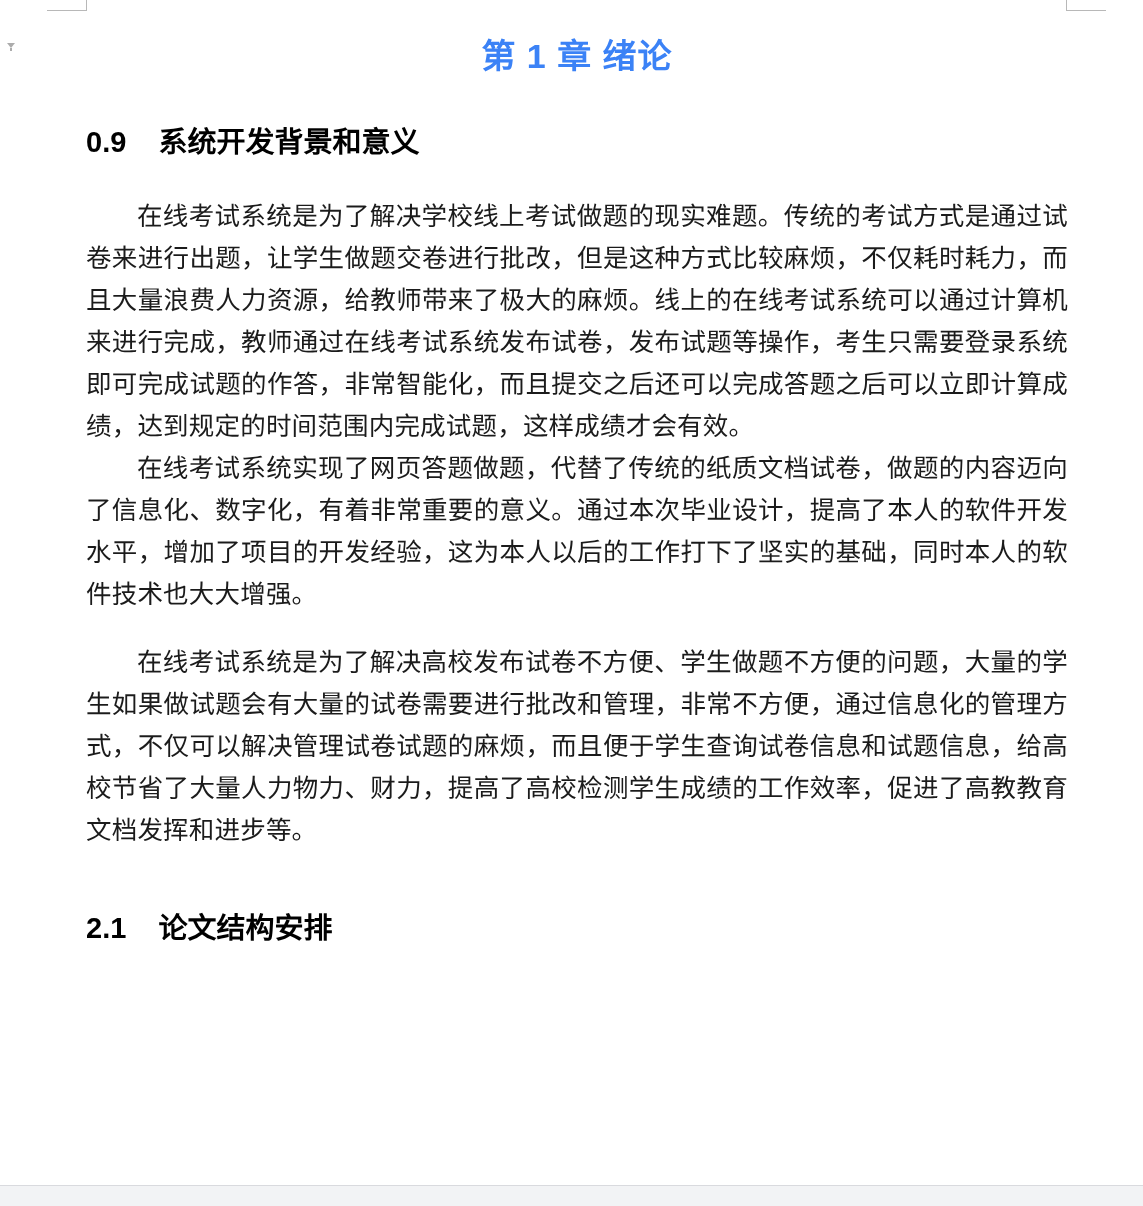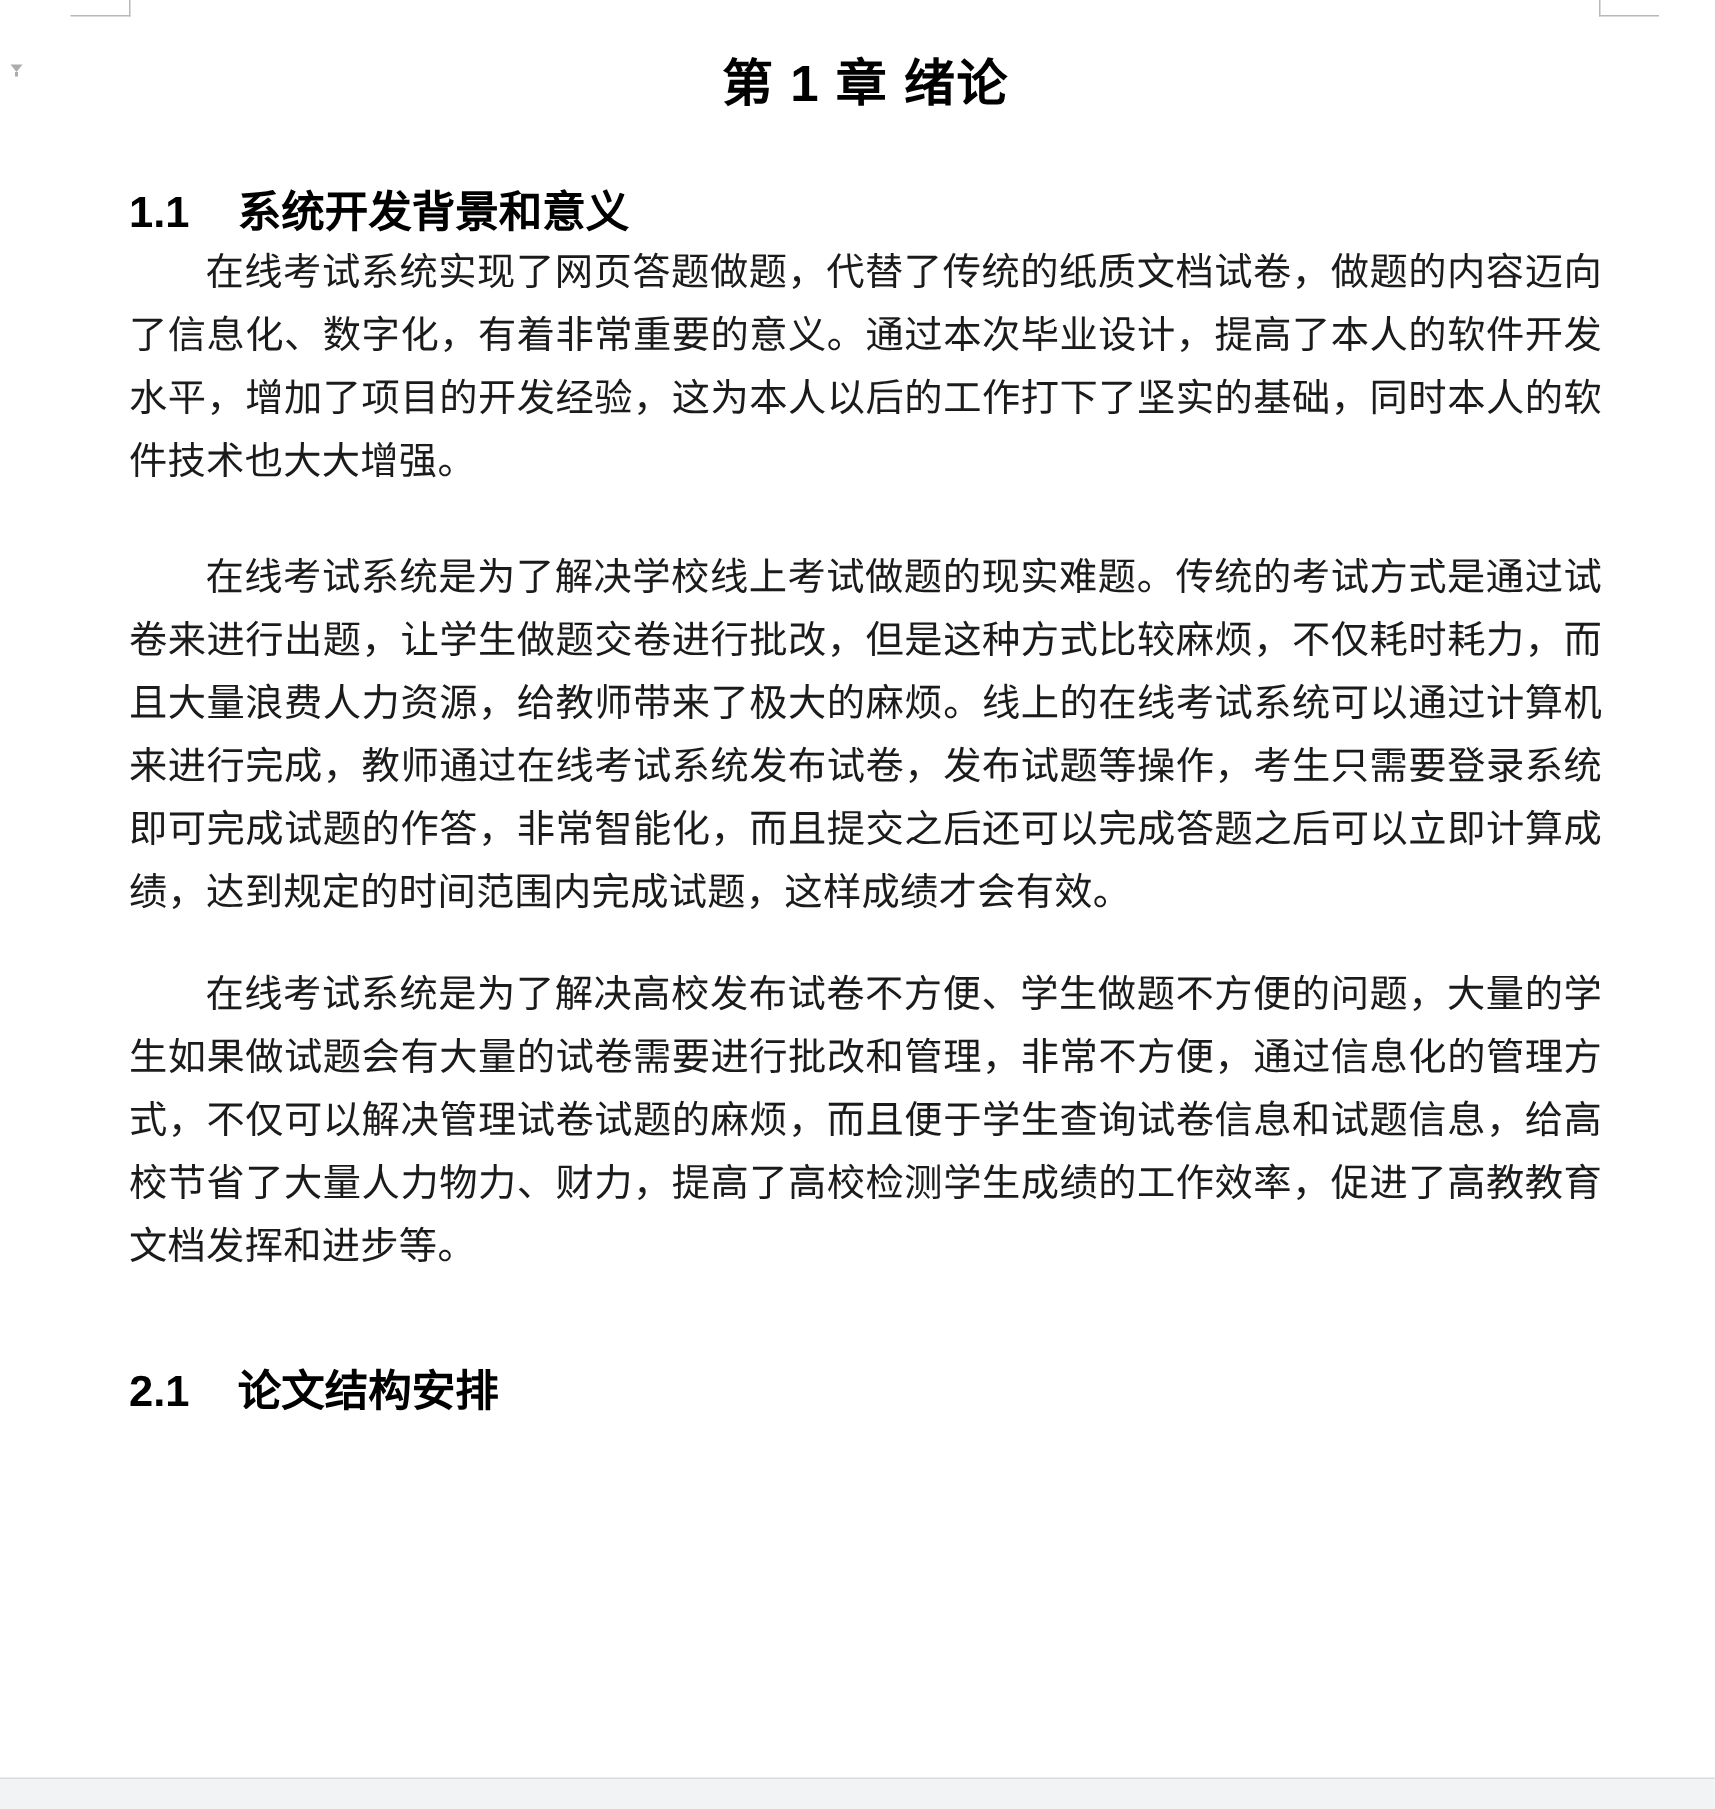--- a/index.html
+++ b/index.html
@@ -81,21 +81,21 @@
     top: 0;
     width: 982px;
   }
 
   
   .chapter-title {
     font-family: "Liberation Sans", "DejaVu Sans", sans-serif;
     font-size: 34px;
     font-weight: 700;
     text-align: center;
-    color: #000000;
+    color: #3b82f6;
     margin: 0;
     padding-top: 35px;
     letter-spacing: 1px;
     line-height: 1.25;
   }
 
   
   .section-heading {
     font-family: "Liberation Sans", "DejaVu Sans", sans-serif;
     font-size: 29px;
@@ -139,22 +139,22 @@
     <div class="v"></div>
   </div>
 
   <div id="indent-marker"></div>
   <div id="indent-marker-stem"></div>
 
   <div id="content">
 
     <h1 class="chapter-title">第 1 章  绪论</h1>
 
-    <h2 class="section-heading" id="heading-1-1">1.1    系统开发背景和意义</h2>
+    <h2 class="section-heading" id="heading-1-1">0.9    系统开发背景和意义</h2>
+    <p class="body-par" id="par-1-1-a">在线考试系统是为了解决学校线上考试做题的现实难题。传统的考试方式是通过试卷来进行出题，让学生做题交卷进行批改，但是这种方式比较麻烦，不仅耗时耗力，而且大量浪费人力资源，给教师带来了极大的麻烦。线上的在线考试系统可以通过计算机来进行完成，教师通过在线考试系统发布试卷，发布试题等操作，考生只需要登录系统即可完成试题的作答，非常智能化，而且提交之后还可以完成答题之后可以立即计算成绩，达到规定的时间范围内完成试题，这样成绩才会有效。</p>
     <p class="body-par">在线考试系统实现了网页答题做题，代替了传统的纸质文档试卷，做题的内容迈向了信息化、数字化，有着非常重要的意义。通过本次毕业设计，提高了本人的软件开发水平，增加了项目的开发经验，这为本人以后的工作打下了坚实的基础，同时本人的软件技术也大大增强。</p>
-    <p class="body-par" id="par-1-1-a">在线考试系统是为了解决学校线上考试做题的现实难题。传统的考试方式是通过试卷来进行出题，让学生做题交卷进行批改，但是这种方式比较麻烦，不仅耗时耗力，而且大量浪费人力资源，给教师带来了极大的麻烦。线上的在线考试系统可以通过计算机来进行完成，教师通过在线考试系统发布试卷，发布试题等操作，考生只需要登录系统即可完成试题的作答，非常智能化，而且提交之后还可以完成答题之后可以立即计算成绩，达到规定的时间范围内完成试题，这样成绩才会有效。</p>
 
     <p class="body-par" id="par-1-2-a">在线考试系统是为了解决高校发布试卷不方便、学生做题不方便的问题，大量的学生如果做试题会有大量的试卷需要进行批改和管理，非常不方便，通过信息化的管理方式，不仅可以解决管理试卷试题的麻烦，而且便于学生查询试卷信息和试题信息，给高校节省了大量人力物力、财力，提高了高校检测学生成绩的工作效率，促进了高教教育文档发挥和进步等。</p>
 
     <h2 class="section-heading" id="heading-1-3">2.1    论文结构安排</h2>
 
   </div>
 </div>
 
 </body></html>

